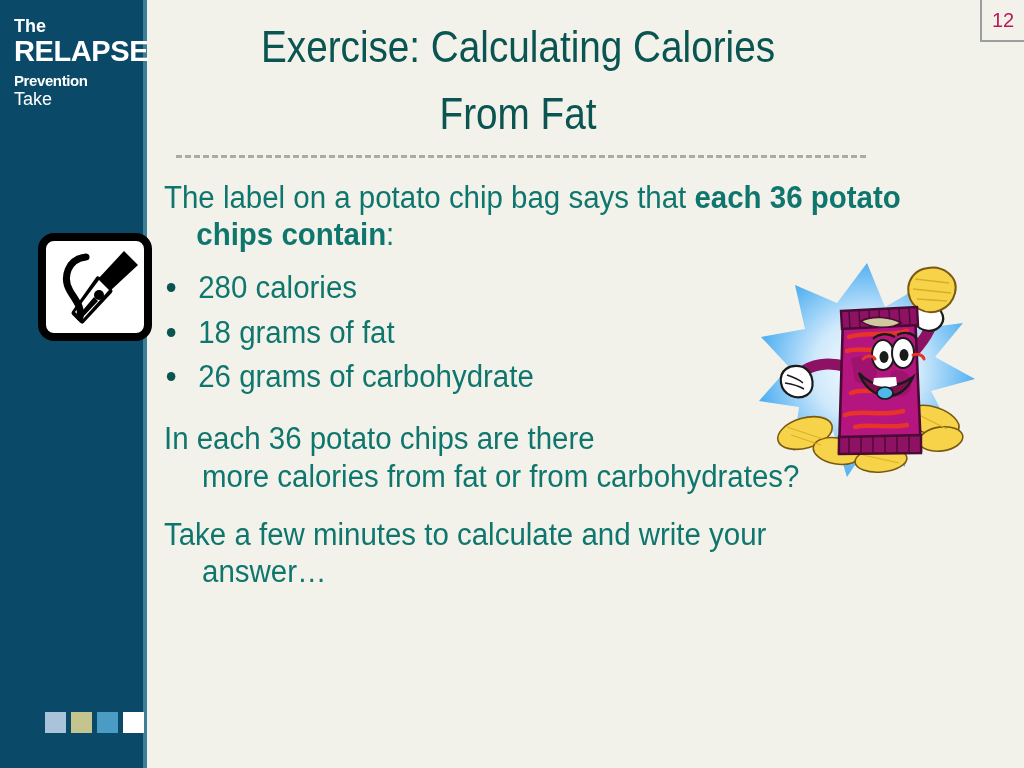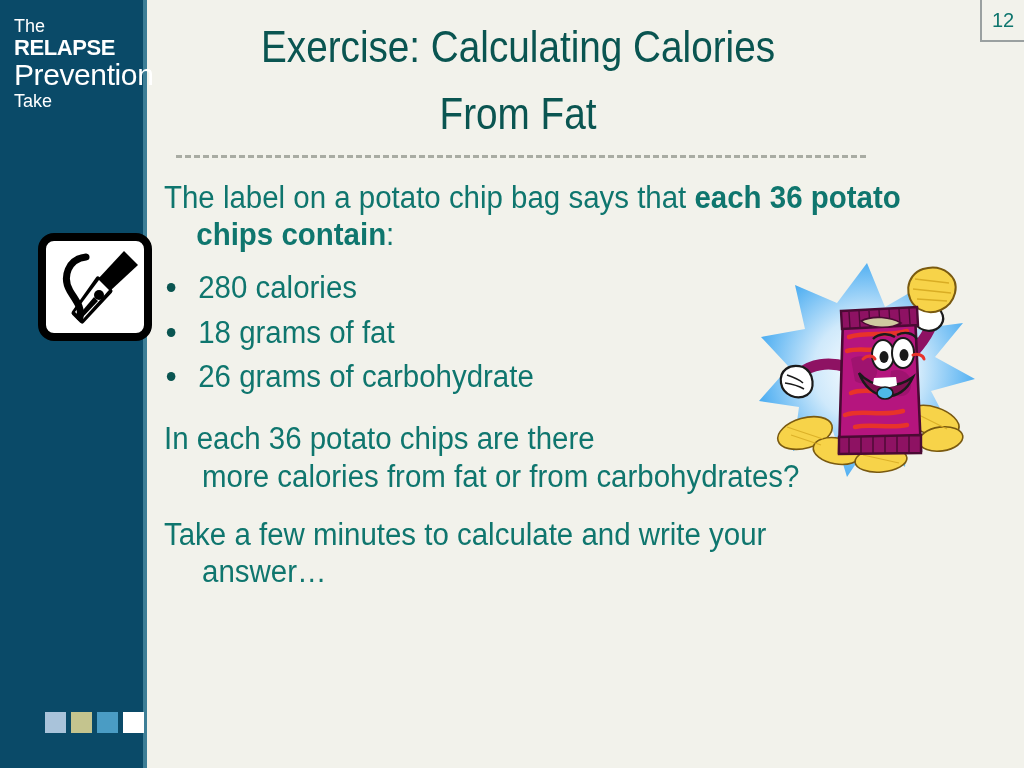--- a/index.html
+++ b/index.html
@@ -36,33 +36,33 @@
   .logo {
     position: absolute;
     left: 14px;
     top: 17px;
     width: 125px;
     color: #ffffff;
     line-height: 1.0;
   }
   .logo-the {
     font-size: 18px;
-    font-weight: normal;
+    font-weight: bold;
     letter-spacing: 0px;
     margin-bottom: 2px;
   }
   .logo-relapse {
-    font-size: 22px;
+    font-size: 29px;
     font-weight: bold;
     letter-spacing: -0.4px;
-    margin-bottom: 1px;
+    margin-bottom: 7px;
   }
   .logo-prevention {
-    font-size: 30px;
-    font-weight: normal;
+    font-size: 15px;
+    font-weight: bold;
     letter-spacing: -0.4px;
     margin-bottom: 2px;
   }
   .logo-plan {
     font-size: 18px;
     font-weight: normal;
   }
 
   
   .pen-icon {
@@ -94,21 +94,21 @@
     width: 44px;
     height: 42px;
     background: #f2f2eb;
     border-left: 2px solid #9aa0a0;
     border-bottom: 2px solid #9aa0a0;
     box-sizing: border-box;
     display: flex;
     align-items: center;
     justify-content: center;
     font-size: 20px;
-    color: #0f766e;
+    color: #be185d;
   }
 
   
   .title {
     position: absolute;
     left: 168px;
     top: 14px;
     width: 700px;
     text-align: center;
     font-size: 45px;

